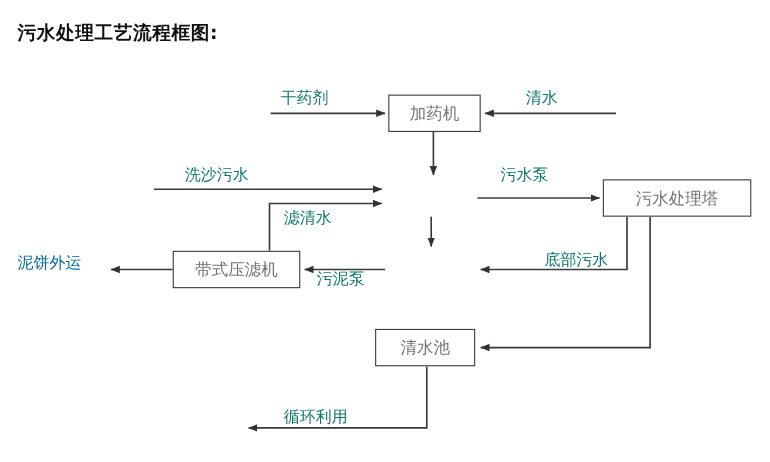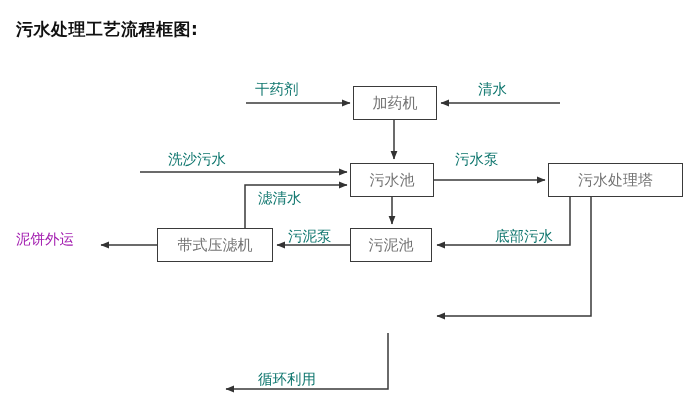--- a/index.html
+++ b/index.html
@@ -53,21 +53,21 @@
   .edge-label {
     position: absolute;
     font-size: 14.5px;
     color: #0f766e;
     white-space: nowrap;
     background: transparent;
   }
   .terminal-label {
     position: absolute;
     font-size: 14.5px;
-    color: #a21caf;
+    color: #0369a1;
     white-space: nowrap;
   }
 </style>
 </head>
 <body>
 
 <div id="diagram-root">
 
   <div id="page-title">污水处理工艺流程框图:</div>
 
@@ -109,48 +109,45 @@
       <path d="M591,197 L591,316 L437,316" marker-end="url(#arrow-l)"></path>
 
       <path d="M388,333 L388,389 L226,389" marker-end="url(#arrow-l)"></path>
     </g>
   </svg>
 
   <div class="node-box" style="left:353px; top:86px; width:84px; height:34px;">
     <span>加药机</span>
   </div>
 
-  <div class="node-box" style="left:350px; top:163px; width:84px; height:34px;">
-    <span>污水池</span>
-  </div>
 
   <div class="node-box" style="left:548px; top:163px; width:135px; height:34px;">
     <span>污水处理塔</span>
   </div>
 
   <div class="node-box" style="left:157px; top:228px; width:116px; height:34px;">
     <span>带式压滤机</span>
   </div>
 
-  <div class="node-box" style="left:350px; top:228px; width:82px; height:34px;">
-    <span>污泥池</span>
+
+  <div class="node-box" style="left:341px; top:299px; width:91px; height:34px;">
+    <span>清水池</span>
   </div>
-
 
   <div class="edge-label" style="left:255px; top:80px;">干药剂</div>
 
   <div class="edge-label" style="left:478px; top:80px;">清水</div>
 
   <div class="edge-label" style="left:168px; top:150px;">洗沙污水</div>
 
   <div class="edge-label" style="left:258px; top:189px;">滤清水</div>
 
   <div class="edge-label" style="left:455px; top:150px;">污水泵</div>
 
-  <div class="edge-label" style="left:288px; top:227px;">污泥泵</div>
+  <div class="edge-label" style="left:288px; top:244px;">污泥泵</div>
 
   <div class="edge-label" style="left:467px; top:227px;margin-left:28px;">底部污水</div>
 
   <div class="edge-label" style="left:258px; top:370px;">循环利用</div>
 
   <div class="terminal-label" style="left:16px; top:230px;">泥饼外运</div>
 
 </div>
 
 </body></html>

